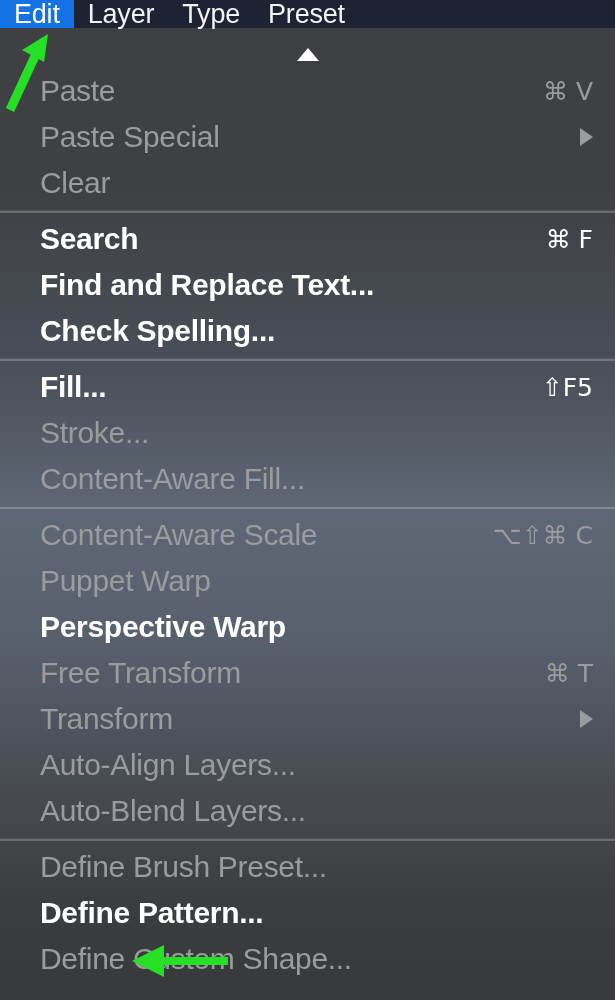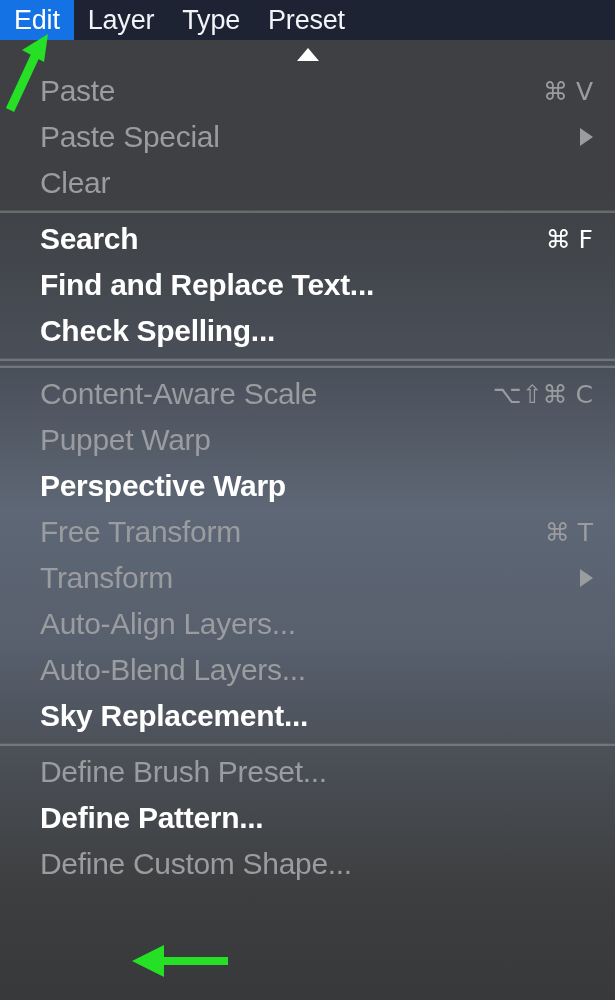--- a/index.html
+++ b/index.html
@@ -17,21 +17,21 @@
     height: 1000px;
     overflow: hidden;
     background: #3e4043;
   }
 
   
   .menubar {
     position: absolute;
     top: 0; left: 0;
     width: 615px;
-    height: 40px;
+    height: 28px;
     background: #1e2334;
     display: flex;
     align-items: stretch;
     z-index: 5;
   }
   .menubar-item {
     display: flex;
     align-items: center;
     justify-content: center;
     color: #f2f4f7;
@@ -169,20 +169,32 @@
             <span class="shortcut">⌘ F</span>
           </div>
           <div class="row enabled">
             <span class="label">Find and Replace Text...</span>
           </div>
           <div class="row enabled">
             <span class="label">Check Spelling...</span>
           </div>
         </div>
         <div class="separator"></div>
+        <div class="group">
+          <div class="row enabled">
+            <span class="label">Fill...</span>
+            <span class="shortcut">⇧F5</span>
+          </div>
+          <div class="row">
+            <span class="label">Stroke...</span>
+          </div>
+          <div class="row">
+            <span class="label">Content-Aware Fill...</span>
+          </div>
+        </div>
         <div class="separator"></div>
         <div class="group">
           <div class="row">
             <span class="label">Content-Aware Scale</span>
             <span class="shortcut">⌥⇧⌘ C</span>
           </div>
           <div class="row">
             <span class="label">Puppet Warp</span>
           </div>
           <div class="row enabled">
@@ -194,23 +206,20 @@
           </div>
           <div class="row">
             <span class="label">Transform</span>
             <span class="submenu-arrow"></span>
           </div>
           <div class="row">
             <span class="label">Auto-Align Layers...</span>
           </div>
           <div class="row">
             <span class="label">Auto-Blend Layers...</span>
-          </div>
-          <div class="row enabled">
-            <span class="label">Sky Replacement...</span>
           </div>
         </div>
         <div class="separator"></div>
         <div class="group">
           <div class="row">
             <span class="label">Define Brush Preset...</span>
           </div>
           <div class="row enabled">
             <span class="label">Define Pattern...</span>
           </div>

